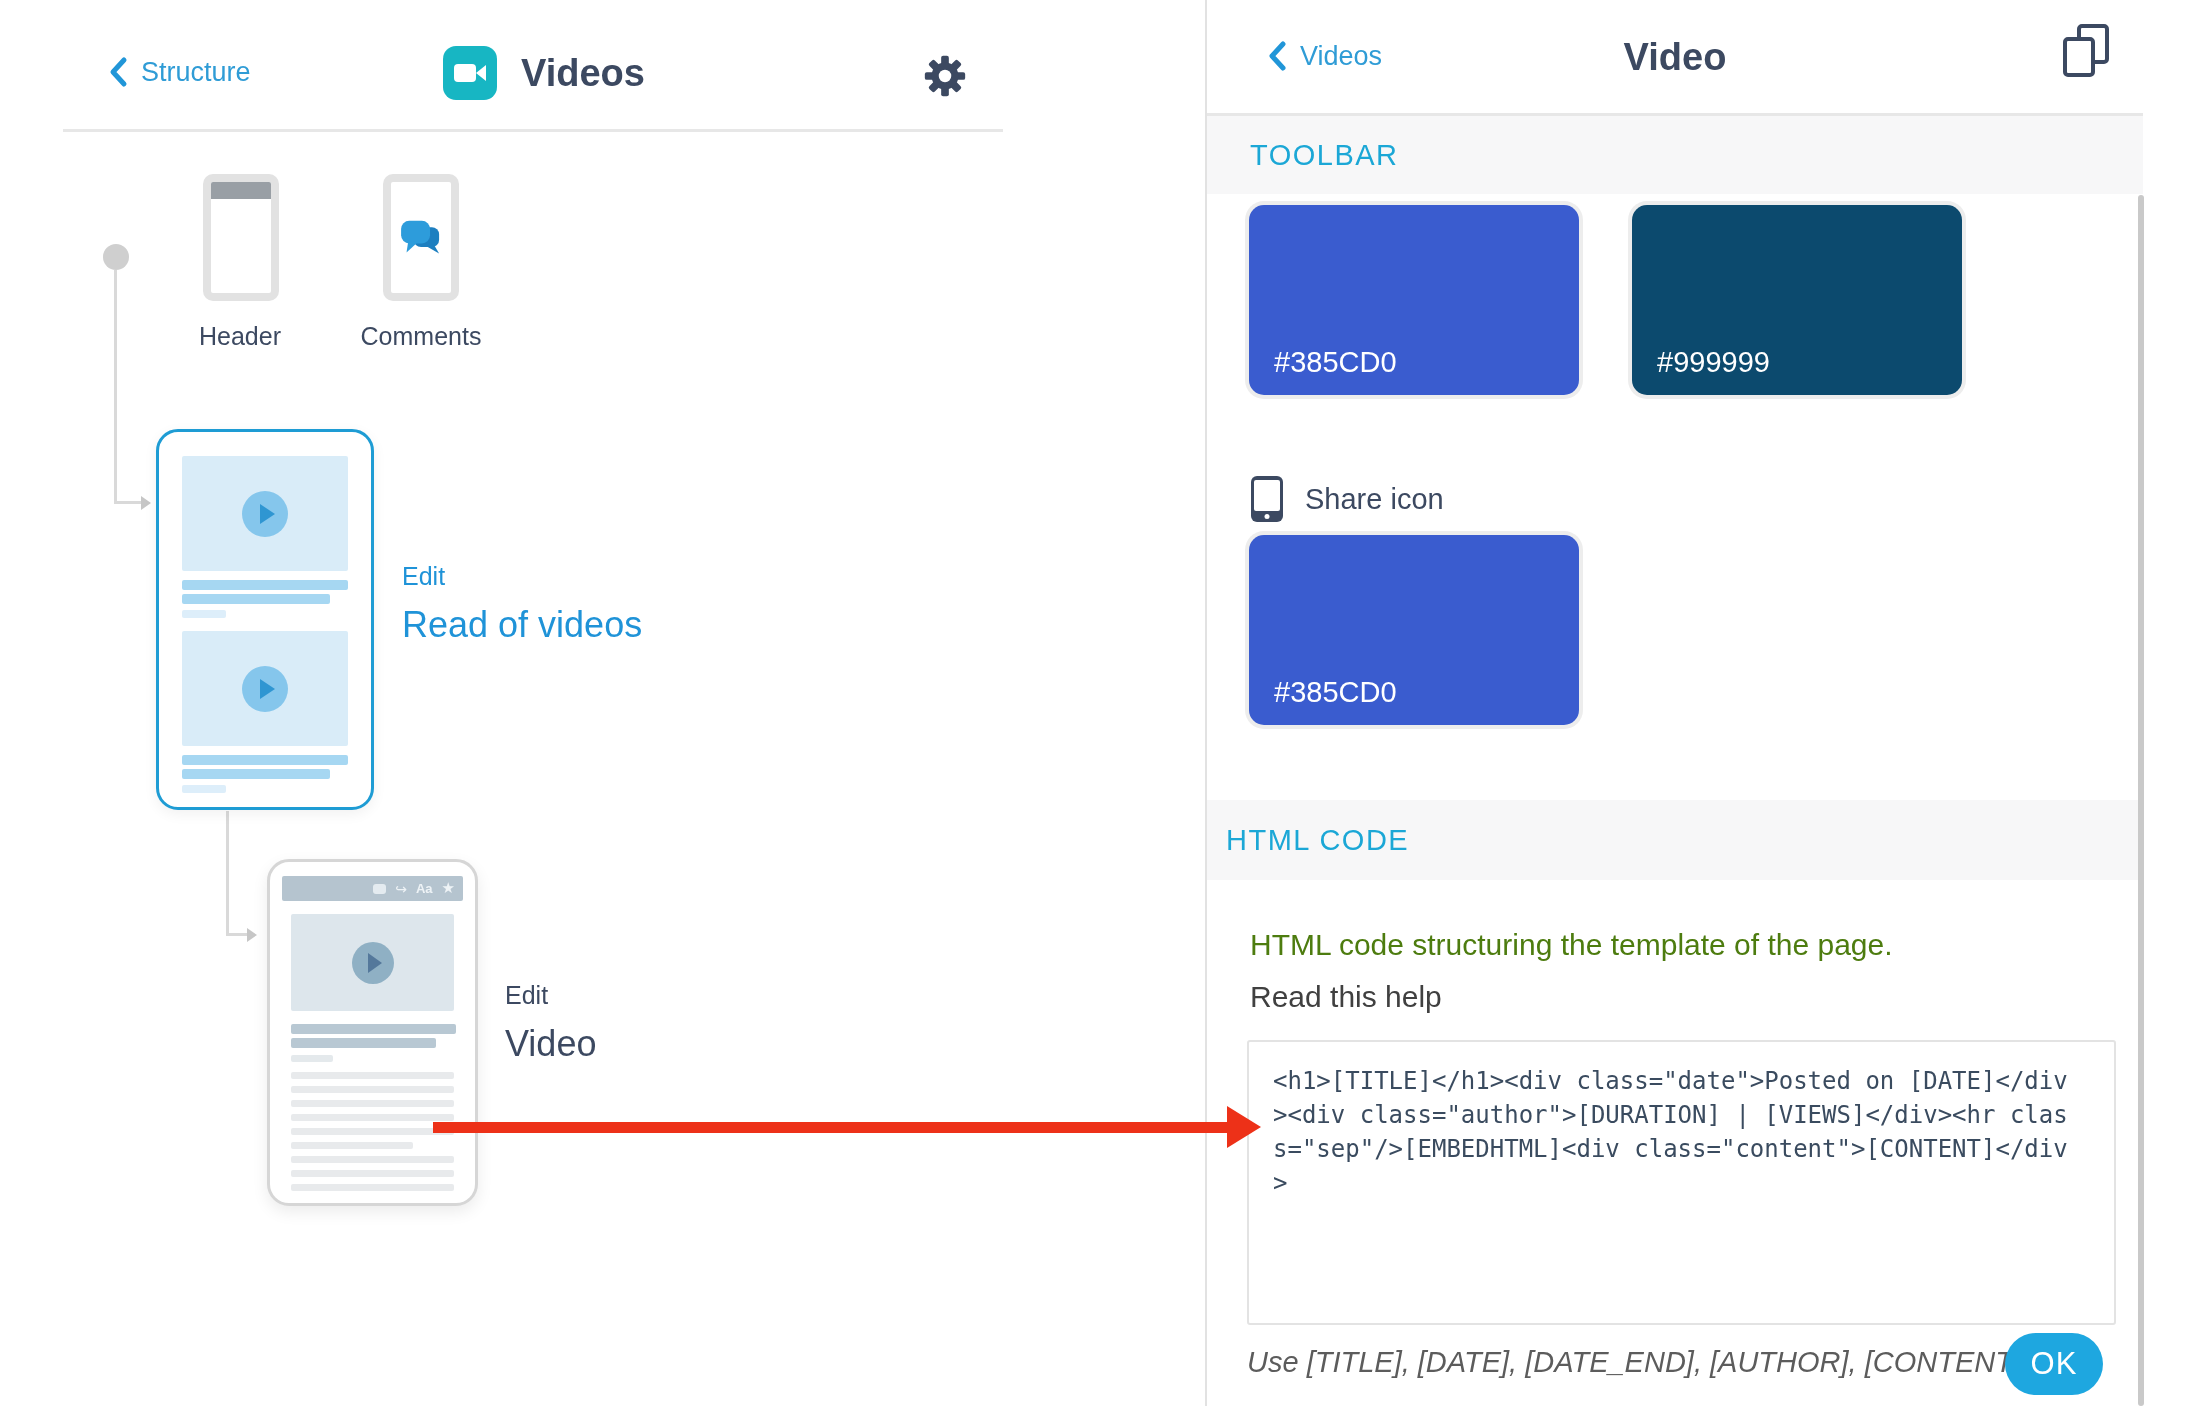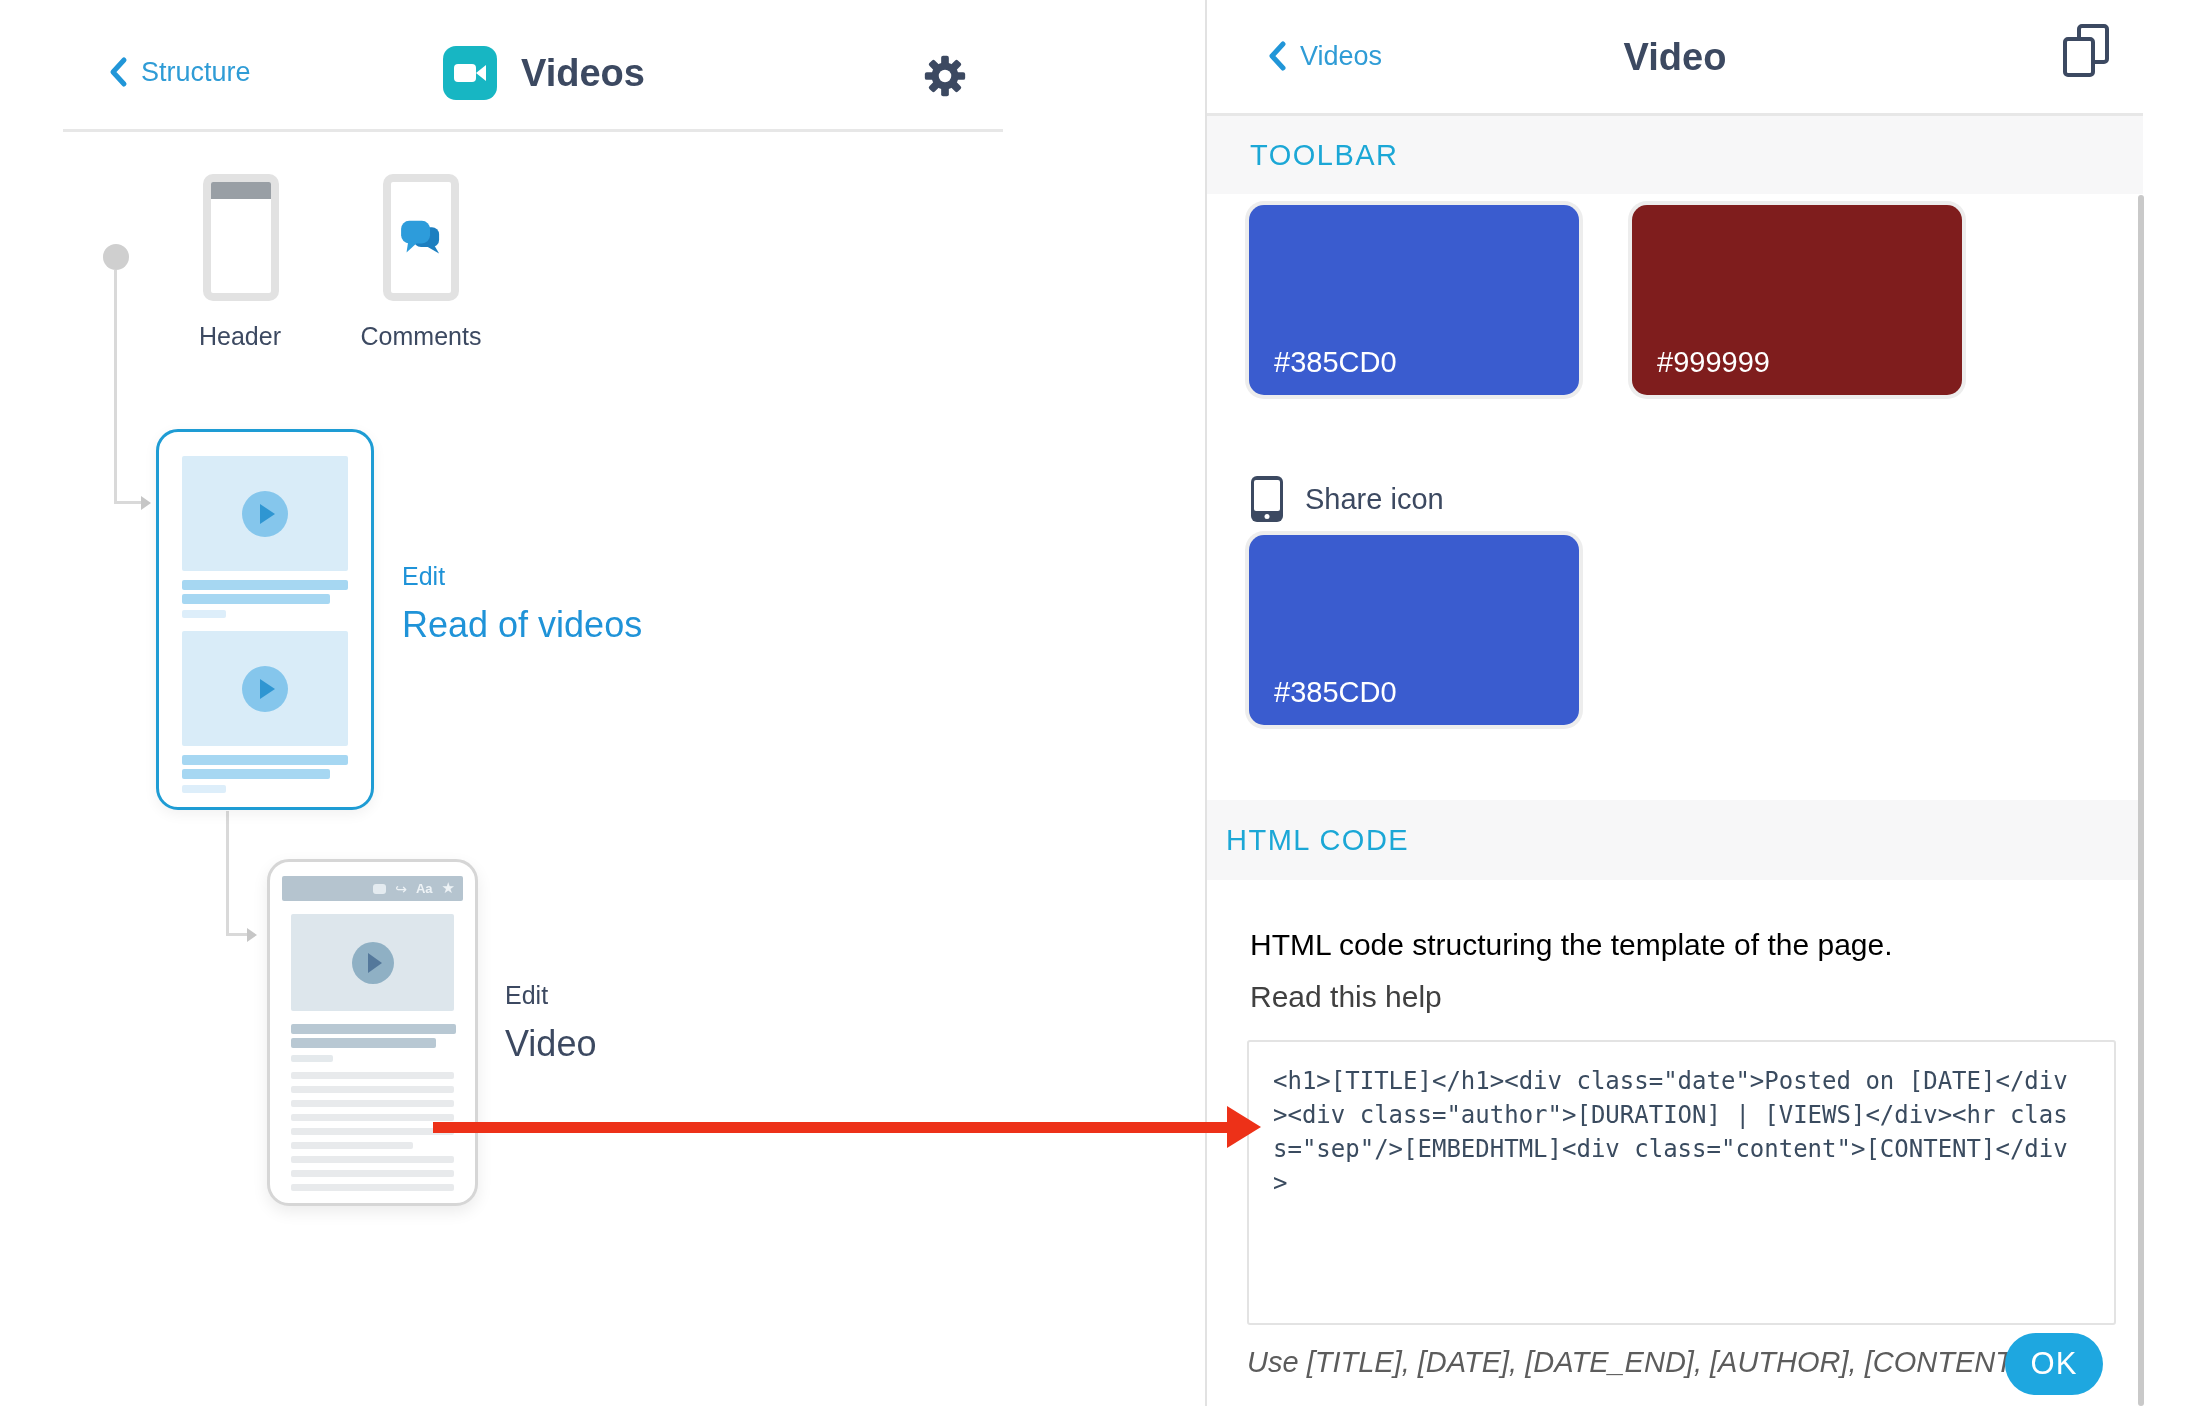--- a/index.html
+++ b/index.html
@@ -91,21 +91,21 @@
   .swatch-label { position:absolute; left:25px; bottom:16px; font-size:29px; color:#fff; }
   .sw-1 { left:42px; top:205px; }
   .sw-2 { left:425px; top:205px; }
   .sw-3 { left:42px; top:535px; }
   .share-row { position:absolute; left:44px; top:476px; display:flex; align-items:center; gap:22px; }
   .tablet { position:relative; width:32px; height:46px; background:#3C4961; border-radius:6px; padding:4px 3px 11px 3px; }
   .tablet .screen { width:100%; height:100%; background:#fff; border-radius:2px; }
   .tablet::after { content:""; position:absolute; left:50%; bottom:3px; transform:translateX(-50%);
     width:5px; height:5px; border-radius:50%; background:#fff; }
   .share-label { font-size:29px; color:#3C4961; }
-  .html-desc { position:absolute; left:43px; top:928px; font-size:30px; color:#000000; }
+  .html-desc { position:absolute; left:43px; top:928px; font-size:30px; color:#4d7c0f; }
   .help-link { position:absolute; left:43px; top:980px; font-size:30px; color:#404040; cursor:pointer; }
   .code-box { position:absolute; left:40px; top:1040px; width:869px; height:285px;
     border:2px solid #e3e3e3; border-radius:3px; background:#fff; resize:none; outline:none;
     font-family:"DejaVu Sans Mono", monospace; font-size:24px; line-height:34px; color:#3A4B5F;
     padding:22px 38px 22px 24px; word-break:break-all; overflow-wrap:anywhere; white-space:pre-wrap; }
   .code-caption { position:absolute; left:40px; top:1346px; font-size:29px; font-style:italic; color:#5c5c5c; }
   .ok-btn { position:absolute; left:798px; top:1333px; width:98px; height:62px; border-radius:35px; border:none;
     background:#1EA7E0; color:#fff; font-size:31px; font-family:"Liberation Sans", sans-serif; letter-spacing:1px; cursor:pointer; }
   .scrollbar { position:absolute; left:931px; top:195px; width:6px; height:1211px; background:#c9c9c9; z-index:8; border-radius:3px; }
 </style>
@@ -247,21 +247,21 @@
       </div>
     </header>
 
     <div class="section-band band-toolbar">
       <span class="section-heading">TOOLBAR</span>
     </div>
 
     <div class="swatch sw-1" style="background: rgb(58, 92, 207);">
       <span class="swatch-label">#385CD0</span>
     </div>
-    <div class="swatch sw-2" style="background: #7f1d1d;">
+    <div class="swatch sw-2" style="background: #0c4a6e;">
       <span class="swatch-label">#999999</span>
     </div>
 
     <div class="share-row">
       <div class="tablet">
         <div class="screen"></div>
       </div>
       <span class="share-label">Share icon</span>
     </div>
 

